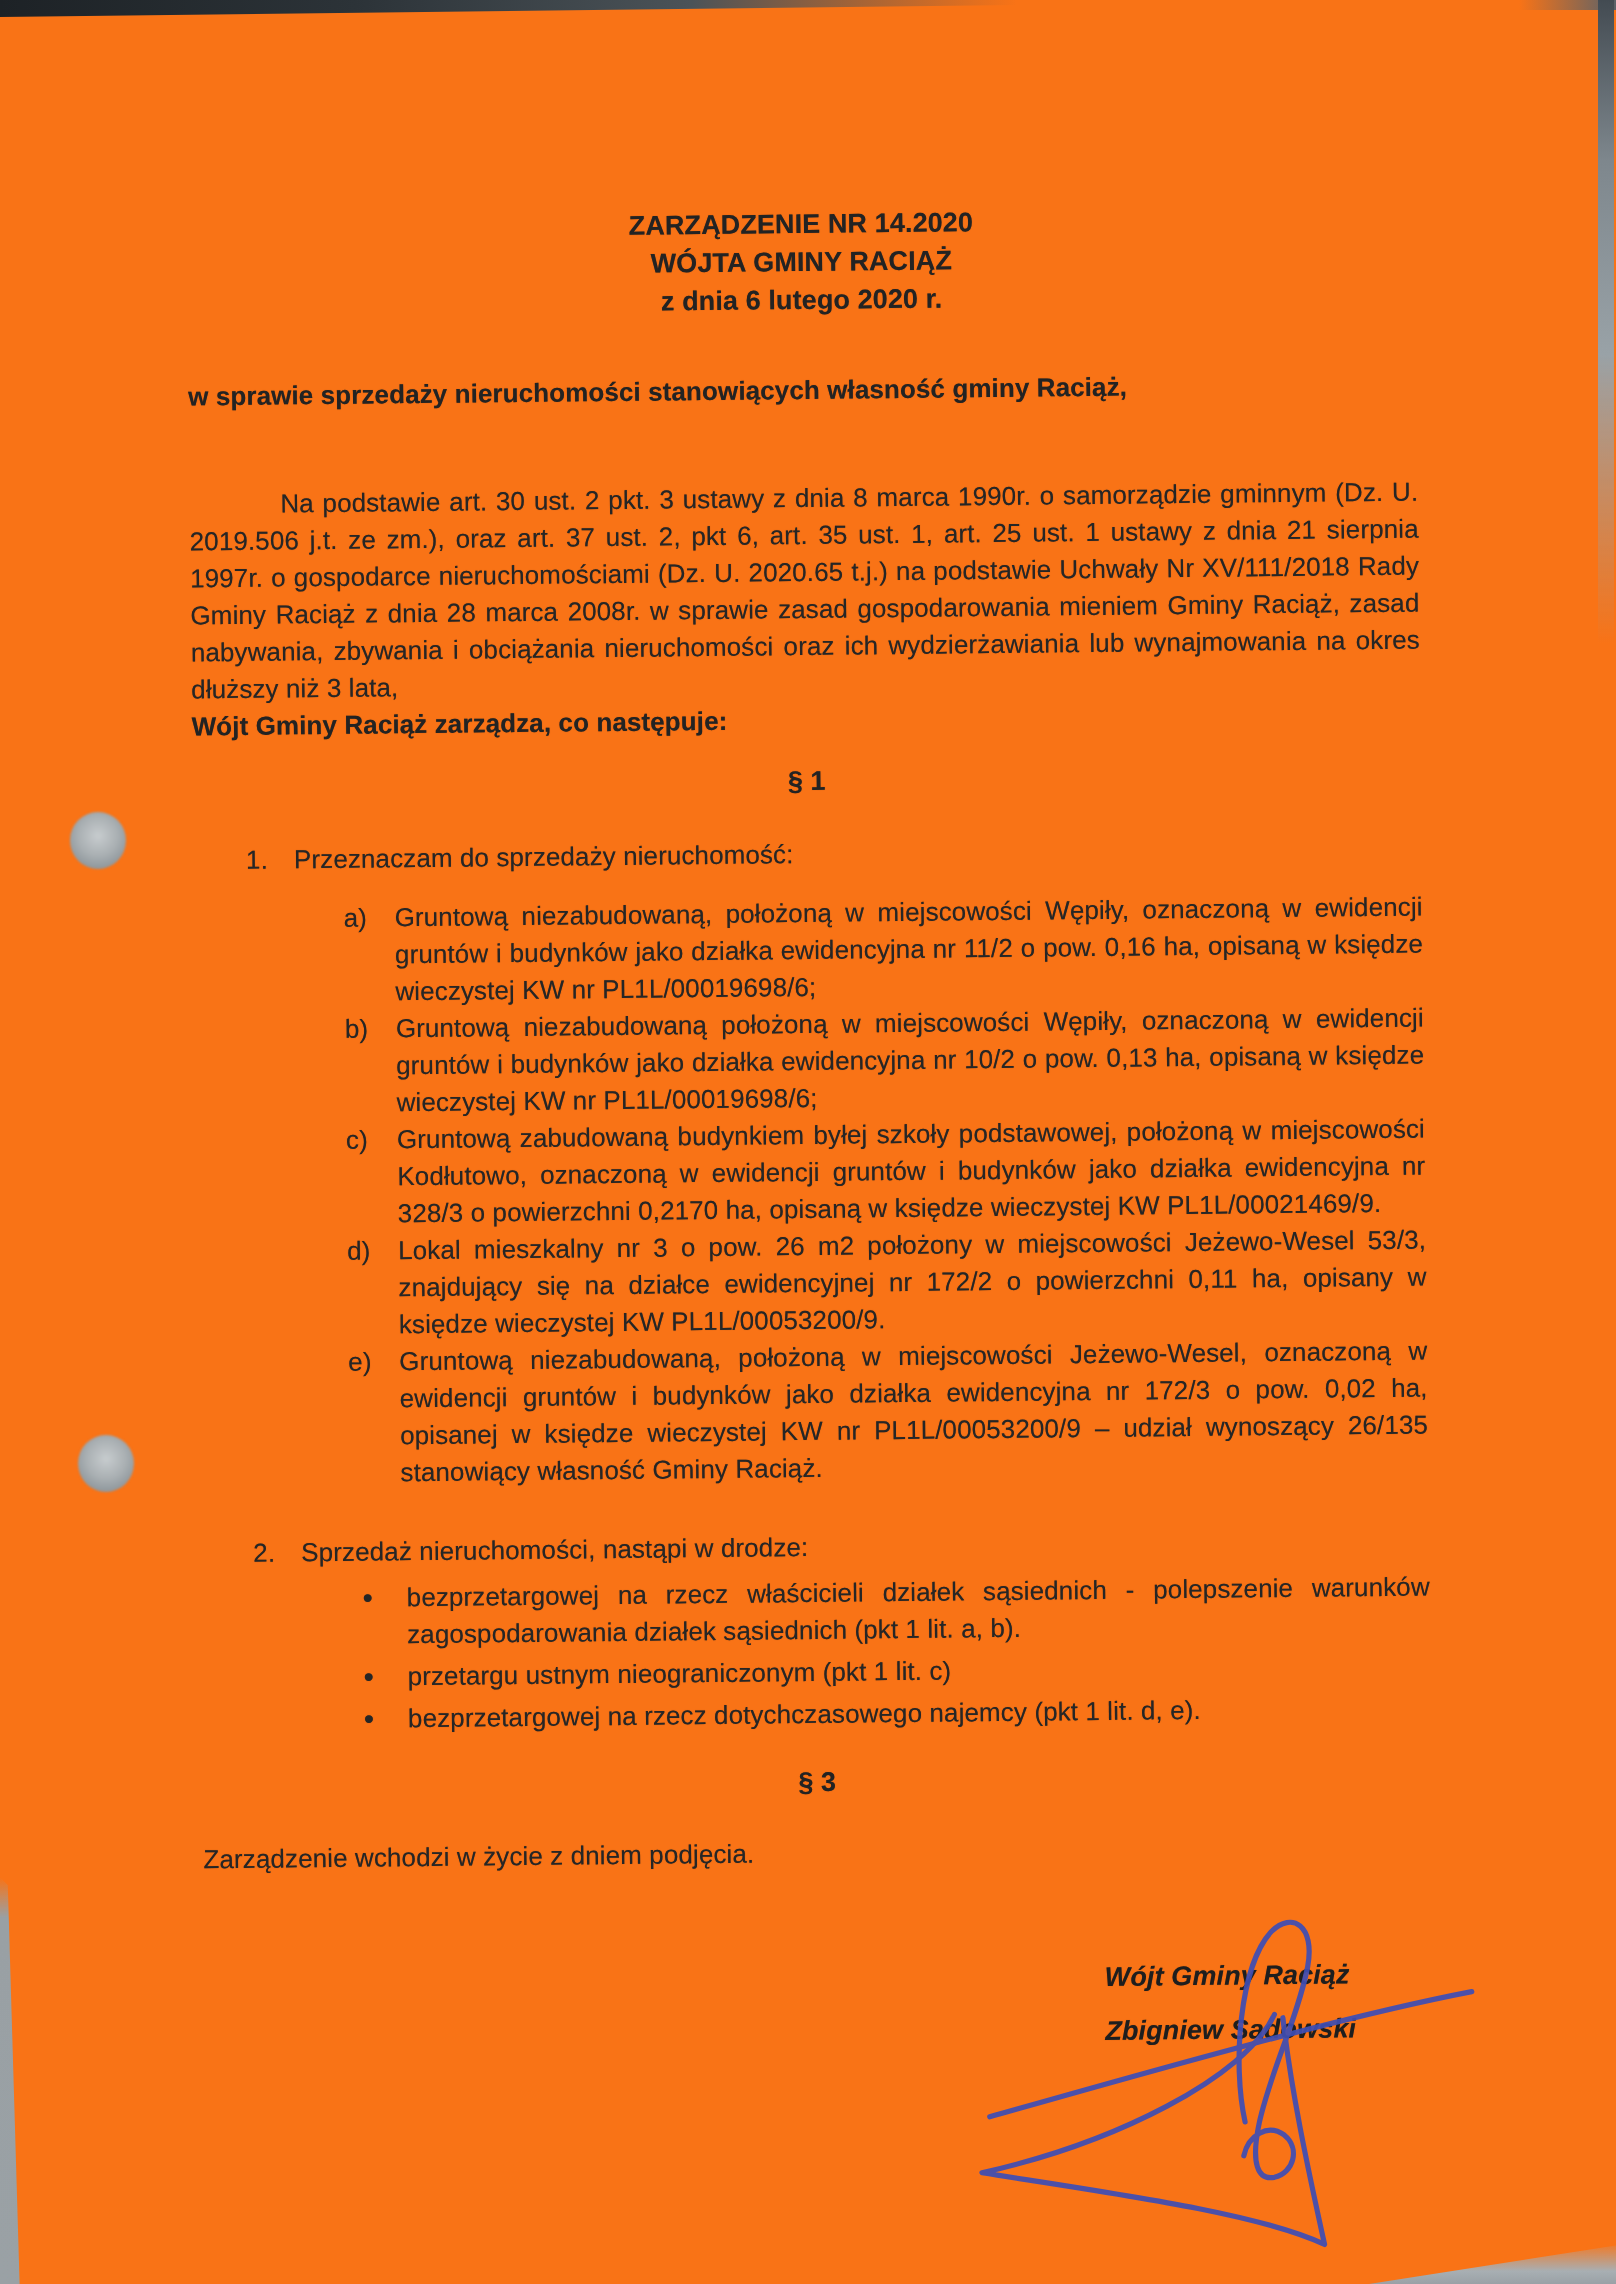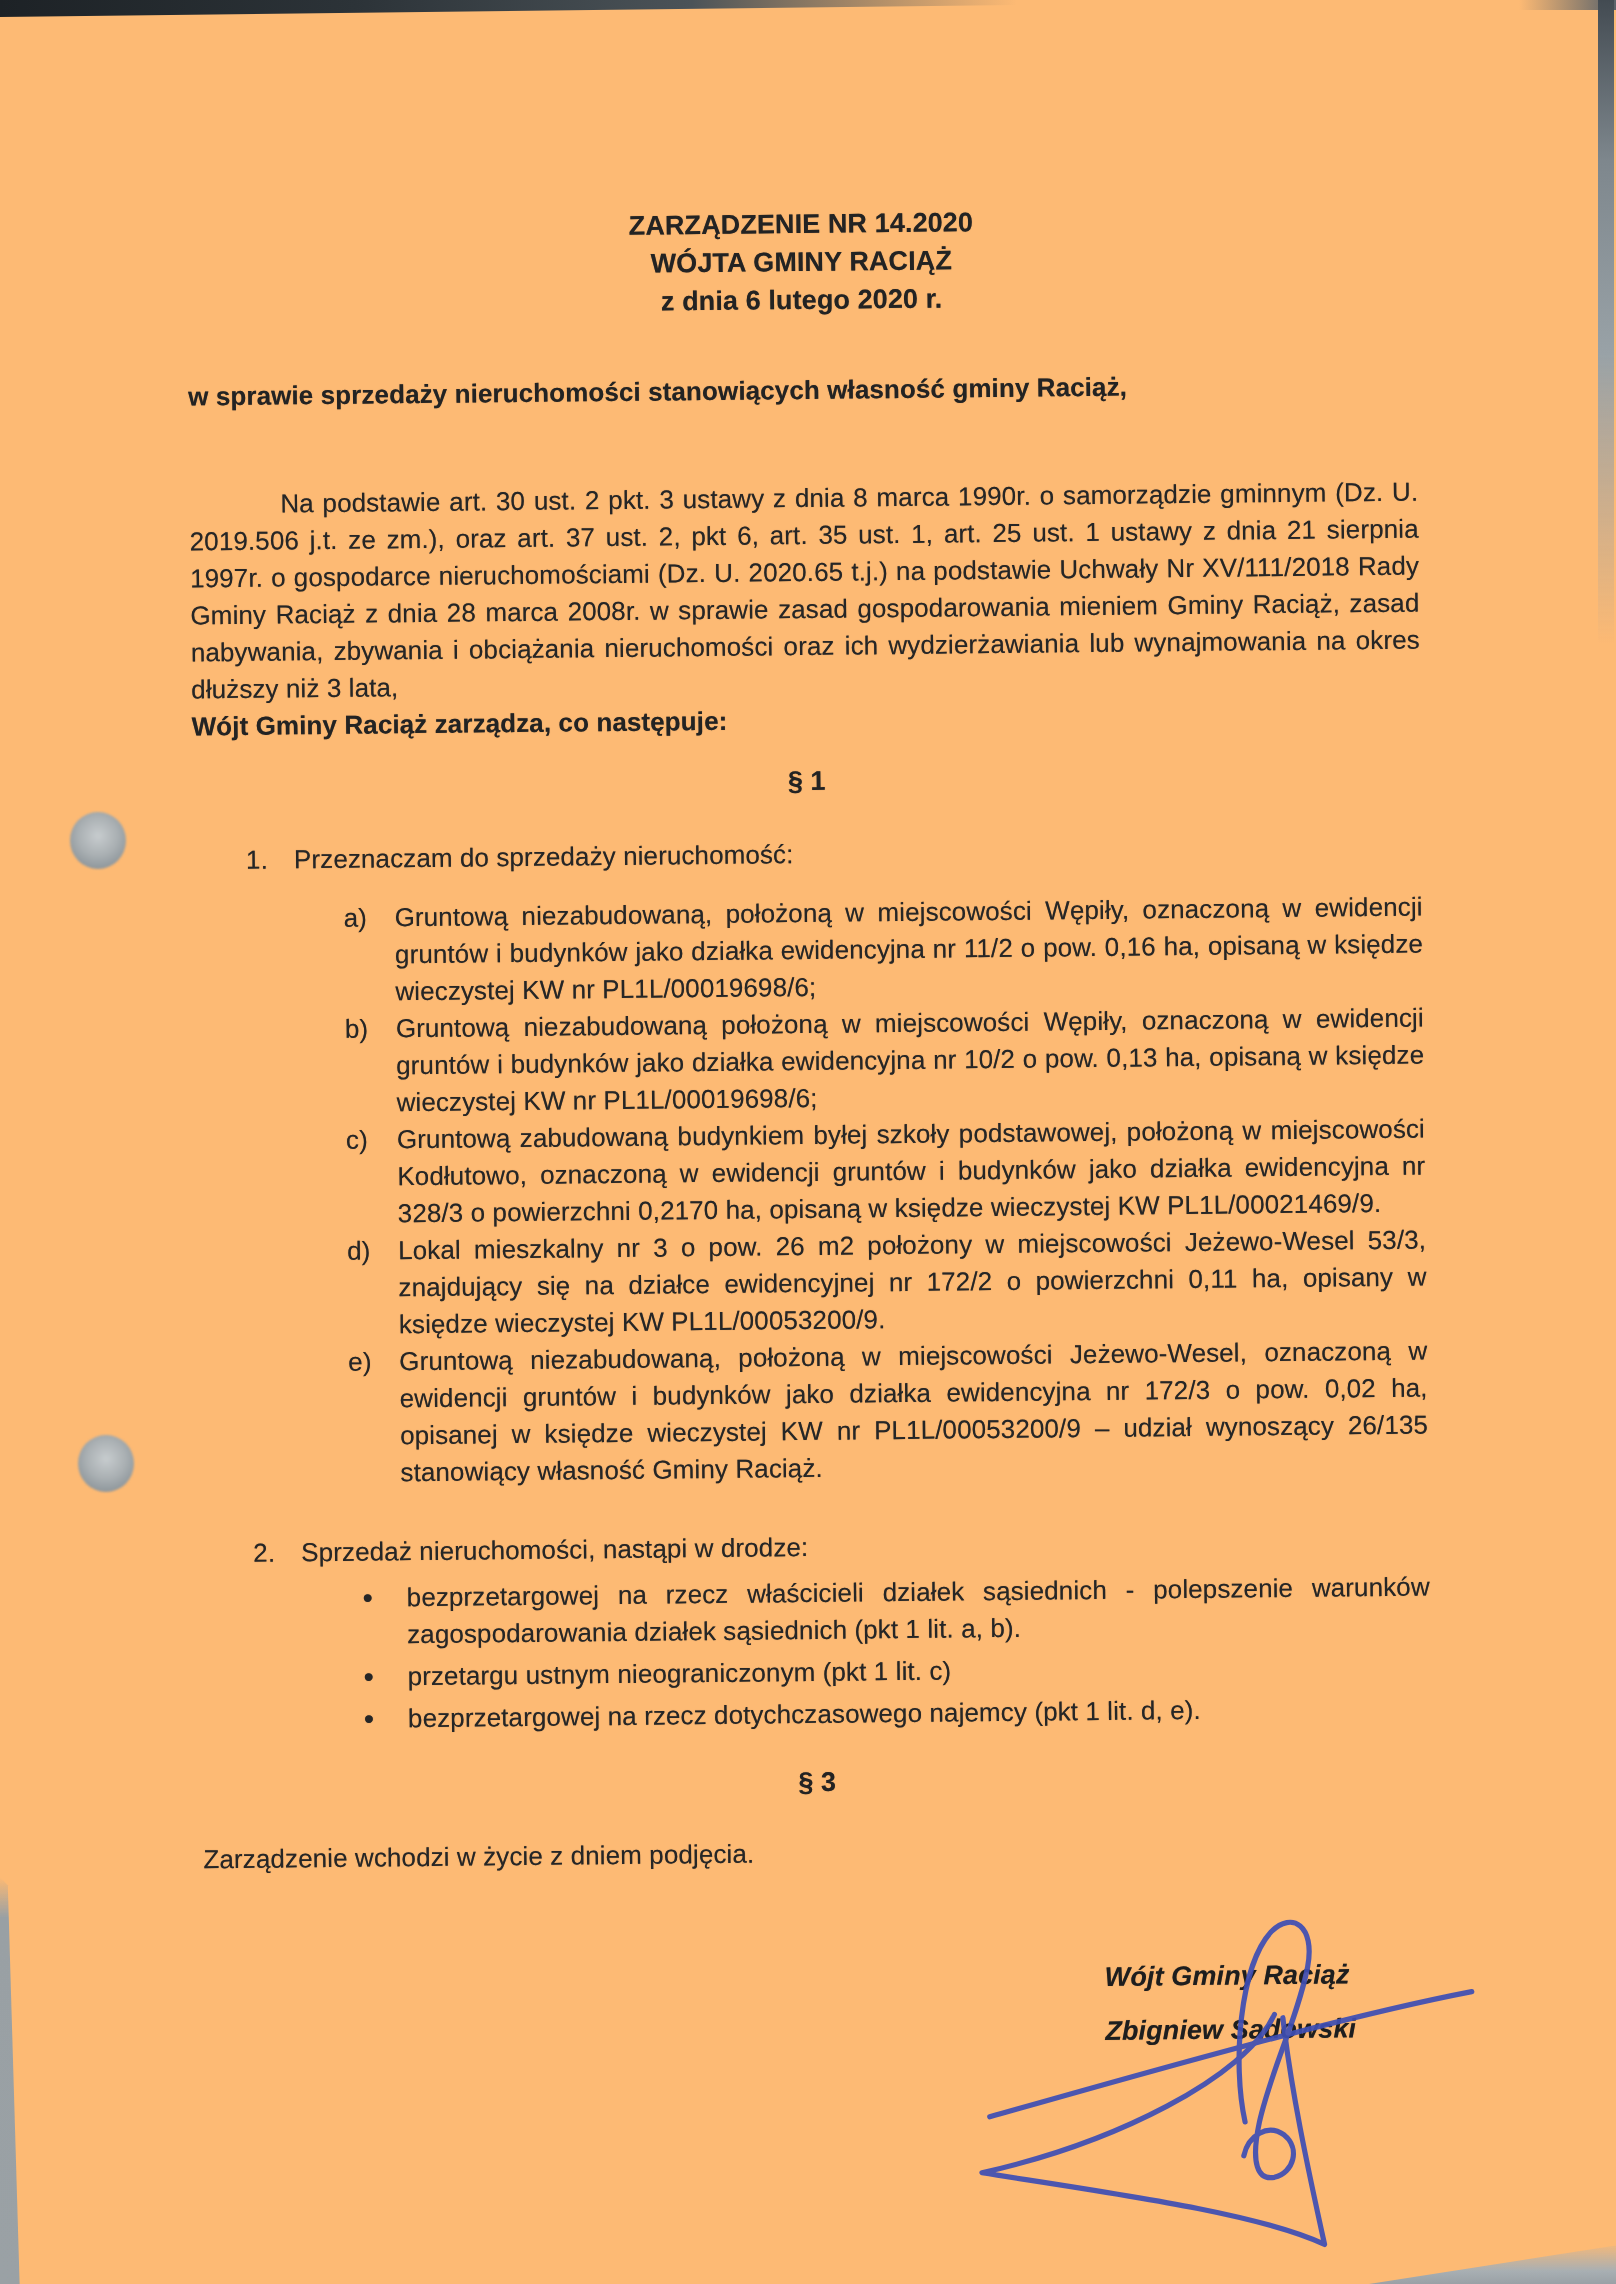--- a/index.html
+++ b/index.html
@@ -3,21 +3,21 @@
 <meta charset="utf-8">
 <style>
   html,body{margin:0;padding:0;}
   body{
     width:1617px;height:2284px;overflow:hidden;
     background:#e8e8e8;
     font-family:"Liberation Sans","DejaVu Sans",sans-serif;
   }
   .page{
     position:relative;width:1617px;height:2284px;
-    background:#fdba74;overflow:hidden;
+    background:#f97316;overflow:hidden;
     color:#262626;
   }
   
   .content{
     position:absolute;left:0;top:0;width:1617px;height:2284px;
     transform:rotate(-0.6deg);transform-origin:50% 50%;
     text-shadow:0 0 0.7px rgba(35,35,35,.55);
     letter-spacing:0.1px;
   }
   .flow{position:absolute;left:196px;top:205px;width:1229px;}

